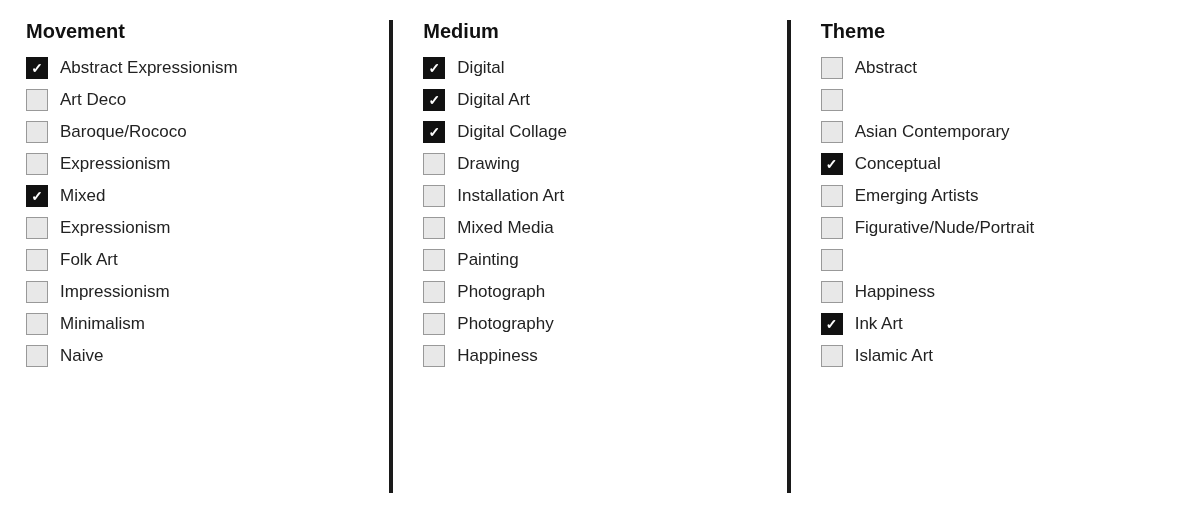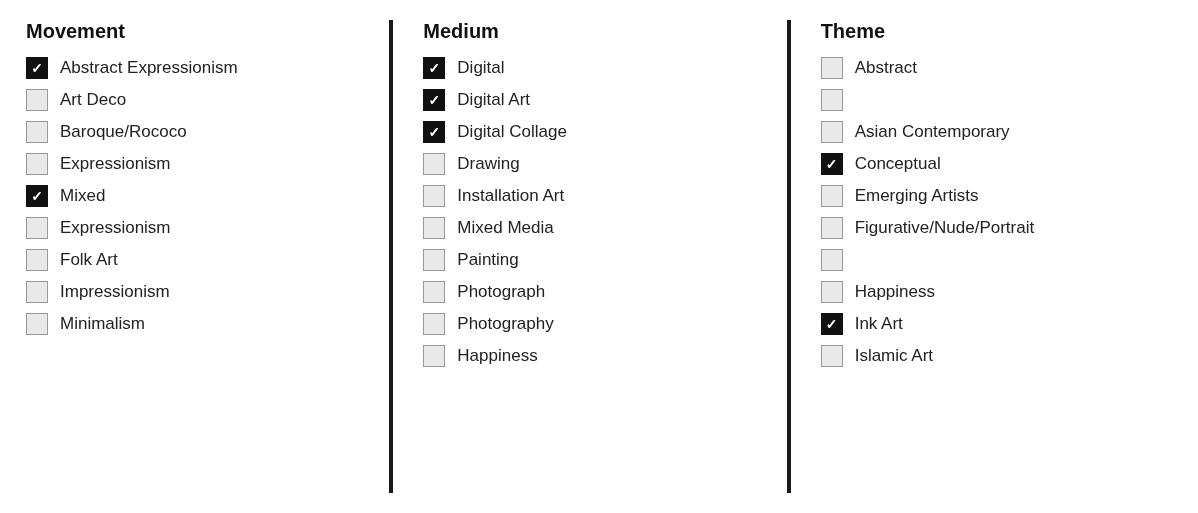--- a/index.html
+++ b/index.html
@@ -105,20 +105,24 @@
         <span class="checkbox-label">Folk Art</span>
       </div>
       <div class="checkbox-item">
         <div class="checkbox-box"></div>
         <span class="checkbox-label">Impressionism</span>
       </div>
       <div class="checkbox-item">
         <div class="checkbox-box"></div>
         <span class="checkbox-label">Minimalism</span>
       </div>
+      <div class="checkbox-item">
+        <div class="checkbox-box"></div>
+        <span class="checkbox-label">Naive</span>
+      </div>
     </div>
     <div class="column">
       <div class="column-header">Medium</div>
       <div class="checkbox-item">
         <div class="checkbox-box checked"></div>
         <span class="checkbox-label">Digital</span>
       </div>
       <div class="checkbox-item">
         <div class="checkbox-box checked"></div>
         <span class="checkbox-label">Digital Art</span>

